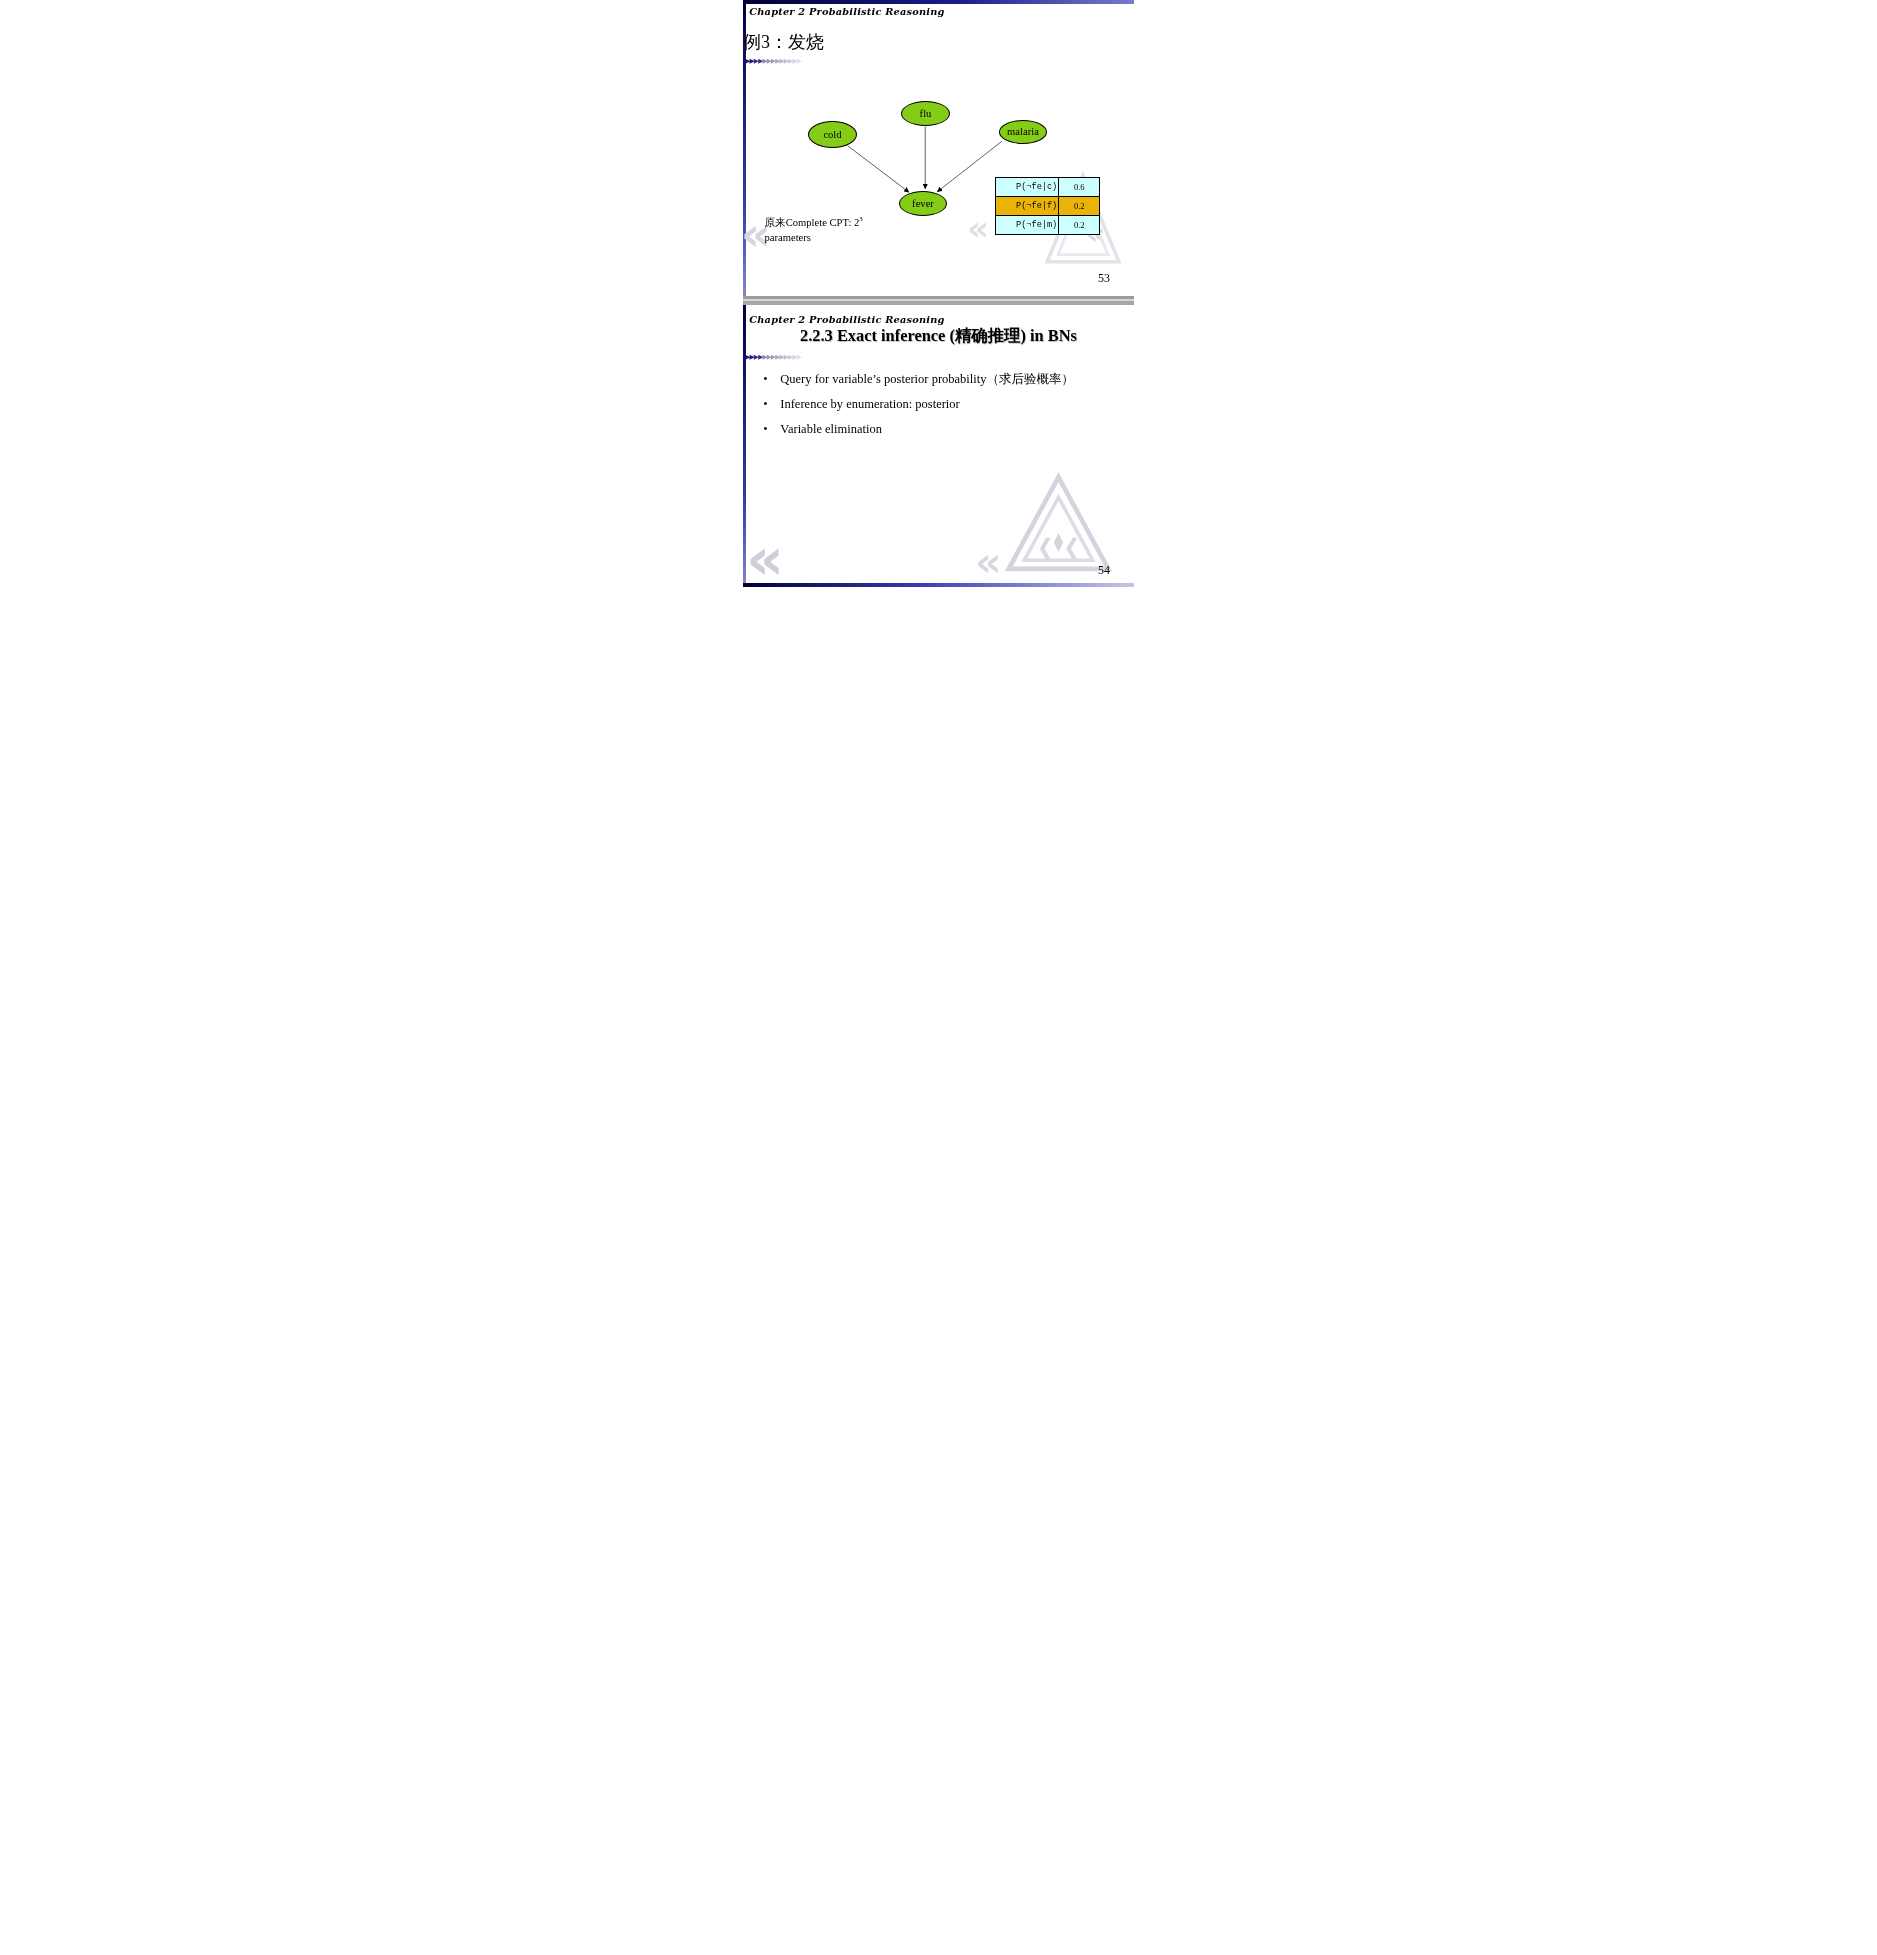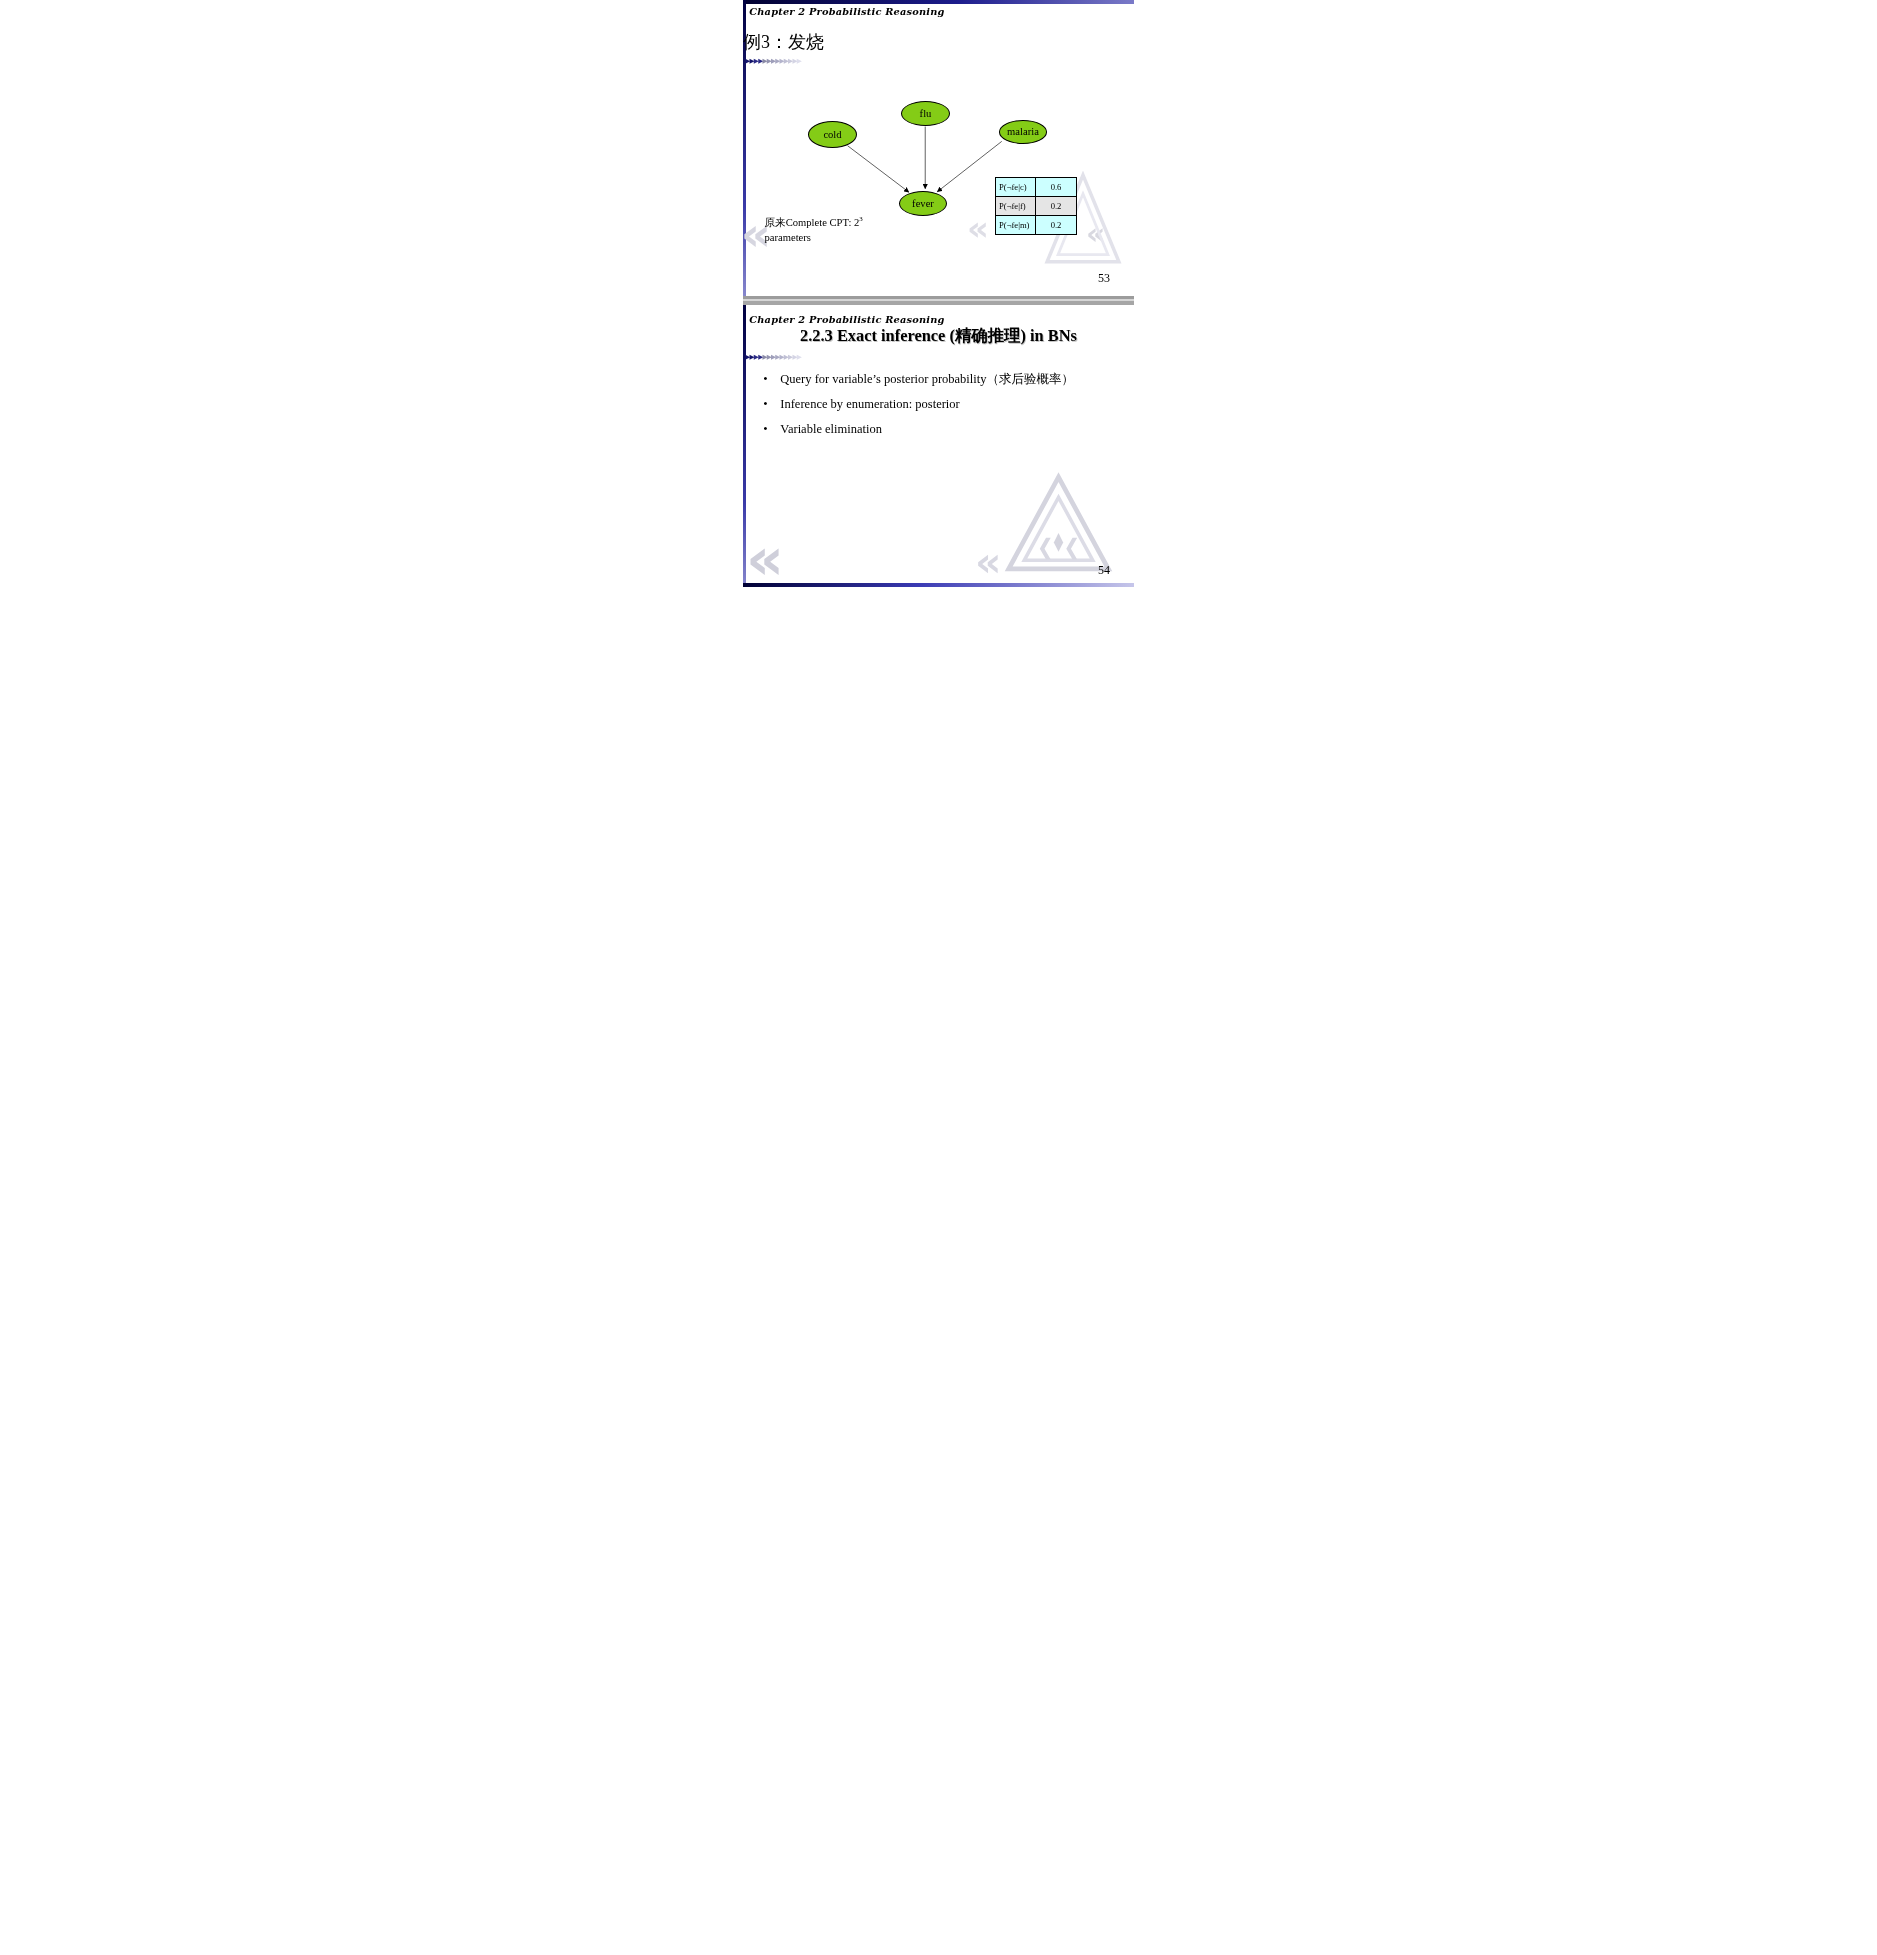--- a/index.html
+++ b/index.html
@@ -45,21 +45,21 @@
     display:flex; align-items:center; justify-content:center;
     font-size:10.6px; background:#84cc16; z-index:2; }
   .node-flu     { left:158px; top:101px; width:49px; height:25px; }
   .node-cold    { left:65px; top:121px; width:49px; height:27px; }
   .node-malaria { left:256px; top:120px; width:48px; height:23.5px; }
   .node-fever   { left:156px; top:191px; width:48px; height:25px; }
   .arrows { position:absolute; inset:0; pointer-events:none; z-index:1; }
 
   .cpt-table { position:absolute; left:252px; top:177px; border-collapse:collapse; z-index:3; }
   .cpt-table td { border:0.4px solid #000; font-size:8.6px; height:19px; font-family:"Liberation Serif", serif; }
-  .cpt-table td.lbl { width:40px; padding-left:3px; }
+  .cpt-table td.lbl { width:40px; padding-left:20px;font-family:Liberation Mono, monospace; }
   .cpt-table td.val { width:41px; text-align:center; }
 
   .note { position:absolute; left:21.5px; top:214px; font-size:10.6px; line-height:1.5; z-index:2; }
   .note sup { font-size:0.65em; }
 
   .page-num { position:absolute; right:24px; bottom:10.2px; font-size:12px; z-index:4; }
   .slide2 .page-num { bottom:8.6px; }
 
   .bullets { position:absolute; left:20.3px; top:66px; width:356px; z-index:2;
     list-style:none; margin:0; padding:0; }
@@ -119,21 +119,21 @@
       <div class="node node-malaria">malaria</div>
       <div class="node node-fever">fever</div>
     </div>
 
     <table class="cpt-table">
       <tbody>
         <tr style="background: rgb(204, 255, 255);">
           <td class="lbl">P(¬fe|c)</td>
           <td class="val">0.6</td>
         </tr>
-        <tr style="background: #e5e5e5;">
+        <tr style="background: #eab308;">
           <td class="lbl">P(¬fe|f)</td>
           <td class="val">0.2</td>
         </tr>
         <tr style="background: rgb(204, 255, 255);">
           <td class="lbl">P(¬fe|m)</td>
           <td class="val">0.2</td>
         </tr>
       </tbody>
     </table>
 

